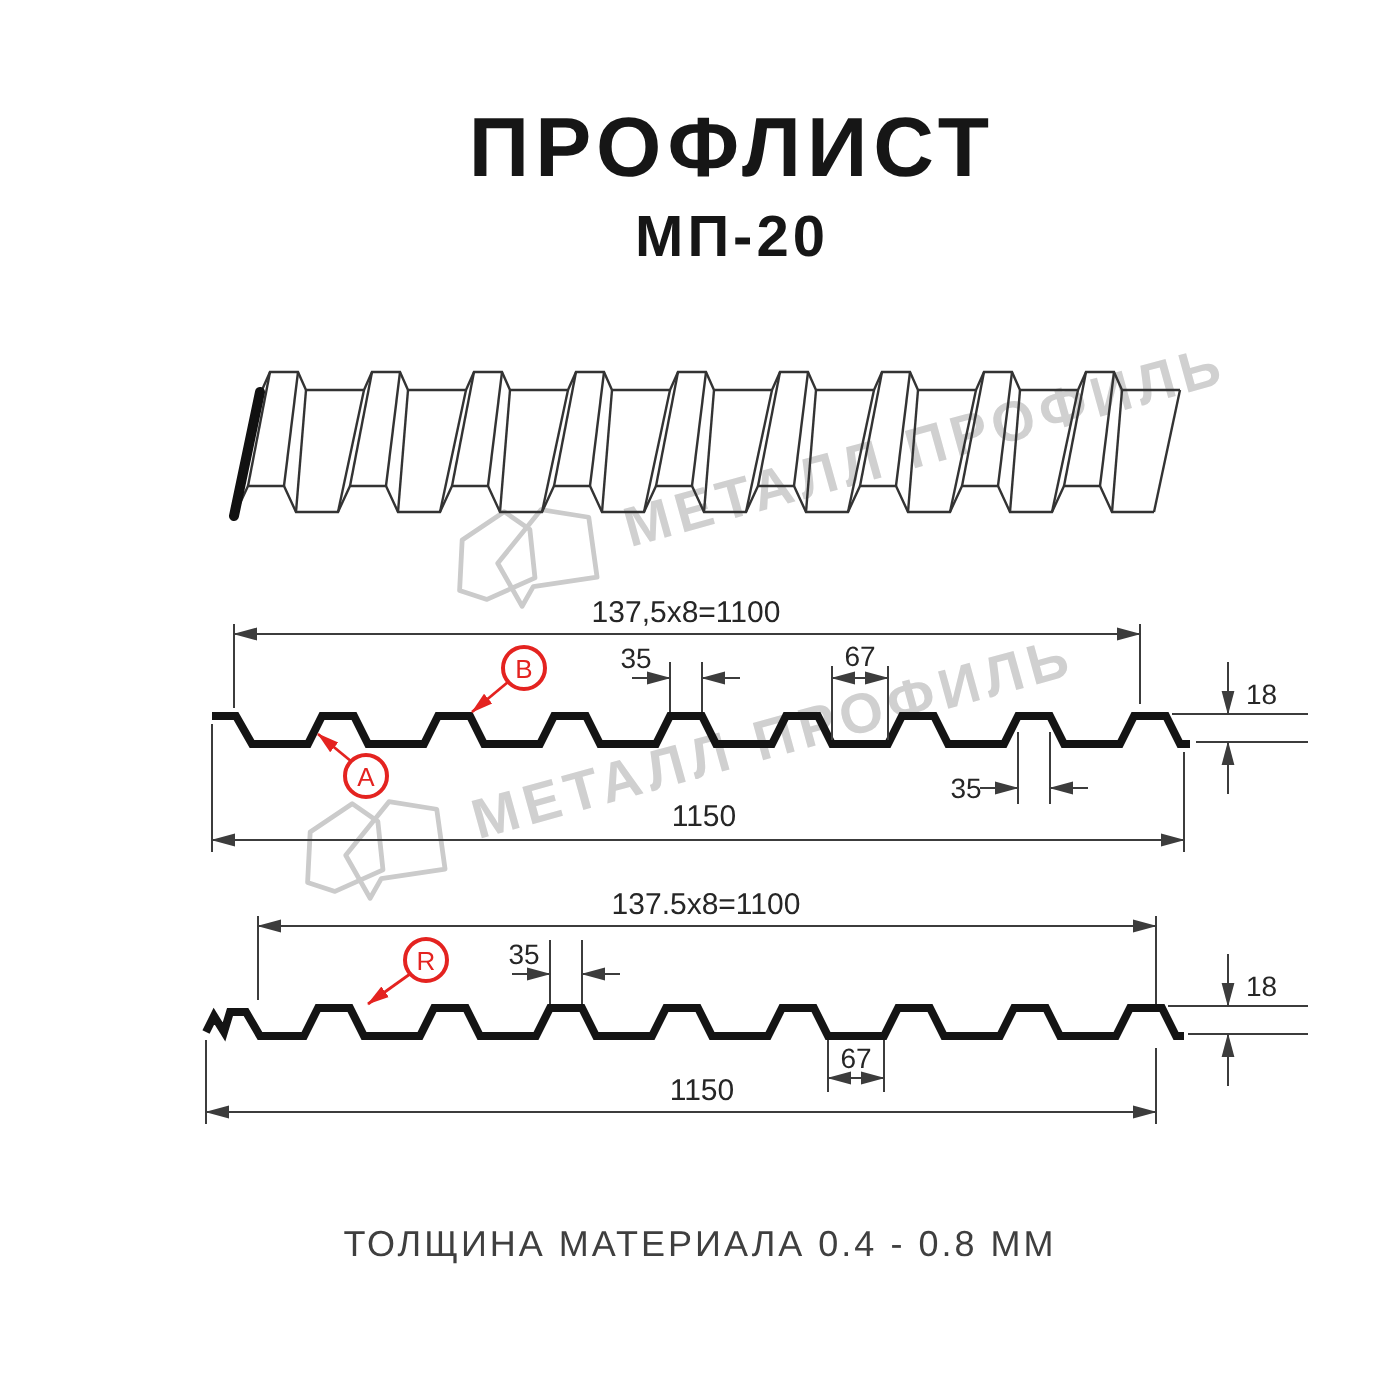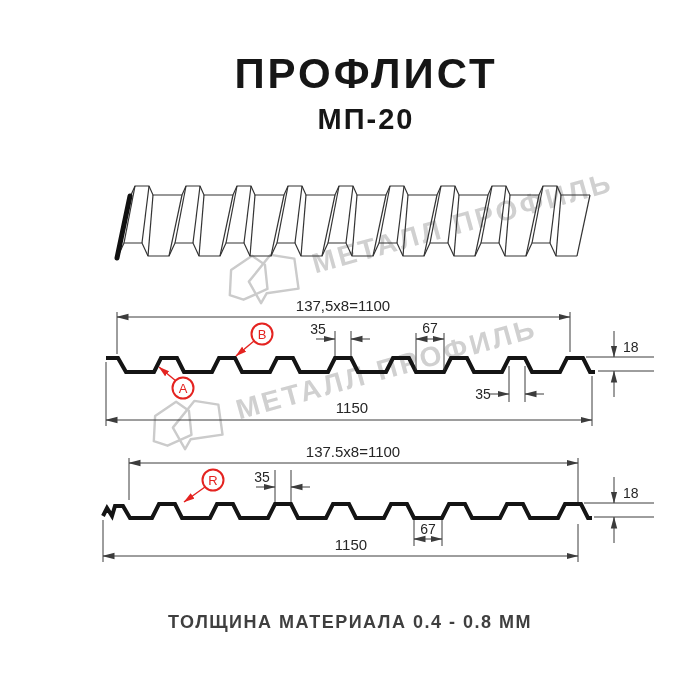--- a/index.html
+++ b/index.html
@@ -4,21 +4,21 @@
 <style>
   html,body{margin:0;padding:0;}
   body{
     width:700px;height:700px;position:relative;background:#ffffff;
     font-family:"Liberation Sans", sans-serif;overflow:hidden;
   }
   .hdr{position:absolute;left:16px;width:700px;text-align:center;color:#161616;}
   #title{top:50px;font-size:42px;font-weight:bold;letter-spacing:3px;}
   #subtitle{top:103px;font-size:29px;font-weight:bold;letter-spacing:2px;}
   #footer{position:absolute;left:0;top:612px;width:700px;text-align:center;
-    font-size:18px;font-weight:bold;letter-spacing:1.5px;color:#3f3f3f;}
+    font-size:18px;font-weight:normal;letter-spacing:1.5px;color:#3f3f3f;}
   .watermark{
     position:absolute;display:flex;align-items:center;gap:14px;
     transform:rotate(-15.5deg);transform-origin:left center;
     color:#d0d0d0;font-size:28px;font-weight:bold;letter-spacing:3px;
     white-space:nowrap;z-index:1;
   }
   .watermark svg{flex:none;}
   #wm1{left:226px;top:262px;}
   #wm2{left:150px;top:408px;}
   #drawing{position:absolute;left:0;top:0;z-index:2;}

